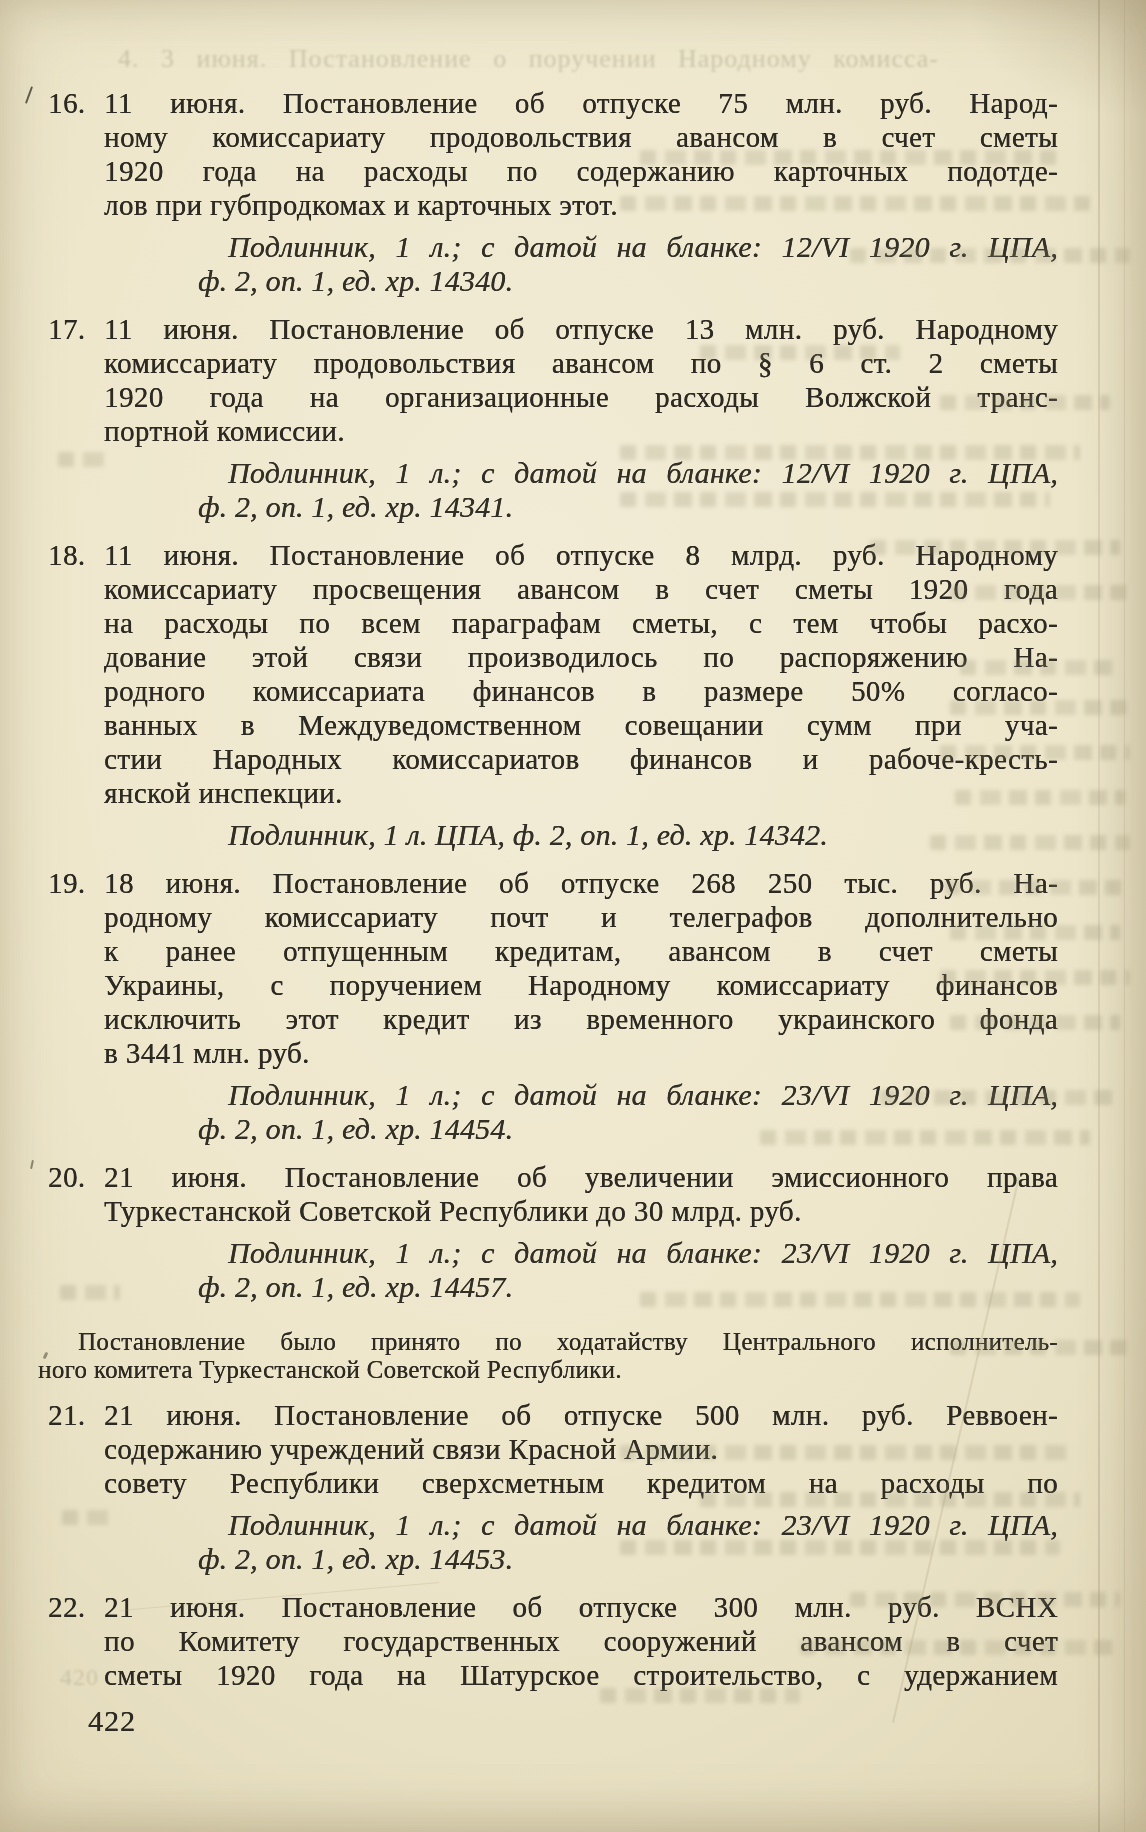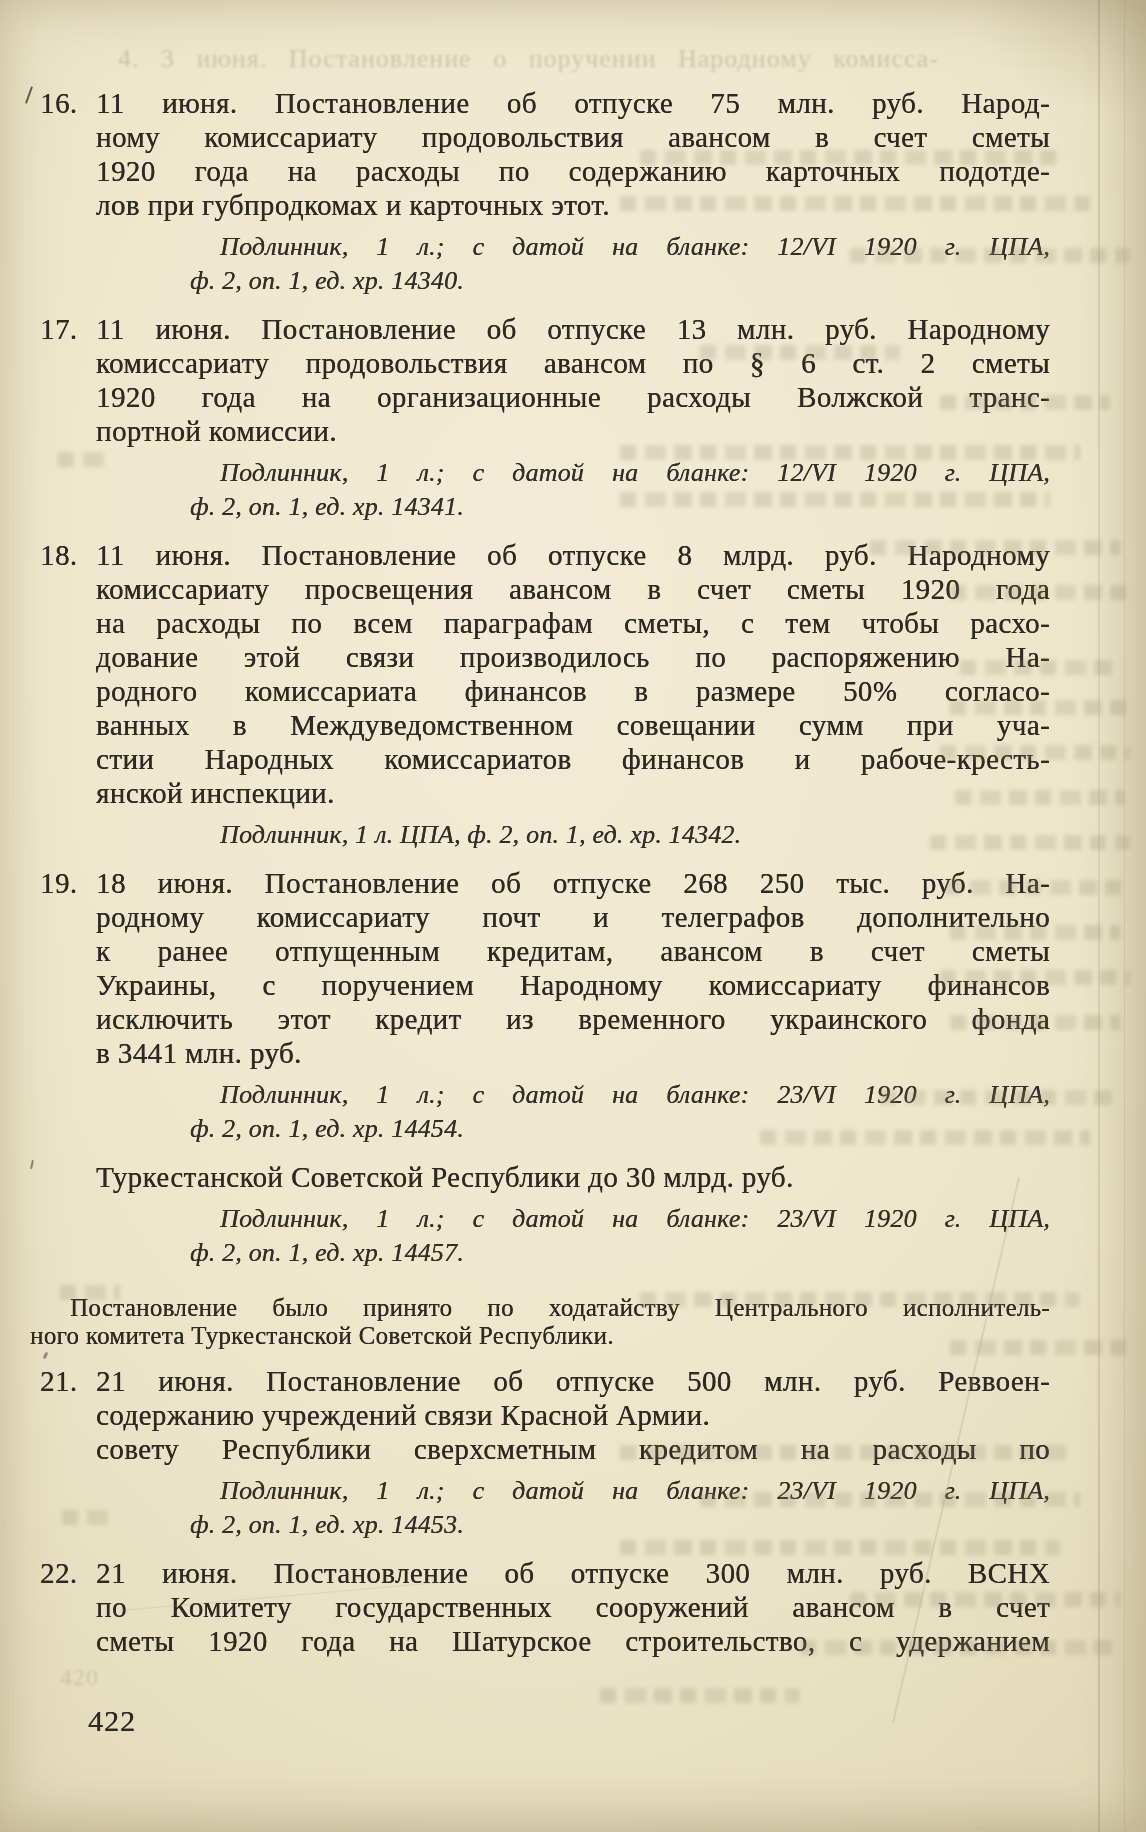--- a/index.html
+++ b/index.html
@@ -7,29 +7,29 @@
     position:relative;width:1146px;height:1832px;overflow:hidden;
     font-family:"Liberation Serif","DejaVu Serif",serif;
     color:#2d2a23;
     background:
       radial-gradient(ellipse 900px 1400px at 46% 34%, #f2ecd7 0%, #eee7cc 55%, #e9e1c4 80%, #e3dabb 100%);
   }
   .page::after{
     content:"";position:absolute;inset:0;pointer-events:none;
     box-shadow:inset 0 0 70px rgba(125,108,70,.20), inset -20px 0 45px rgba(125,108,70,.14), inset 0 -15px 40px rgba(125,108,70,.10);
   }
-  #entries{position:absolute;left:40px;top:86px;width:1010px;}
+  #entries{position:absolute;left:48px;top:86px;width:1010px;}
   .entry + .entry{margin-top:14px;}
   .bline{
     position:relative;font-size:29px;line-height:34px;padding-left:56px;
     letter-spacing:.4px;text-shadow:.3px 0 0 currentColor;
   }
   .bline.just{text-align:justify;text-align-last:justify;}
   .num{position:absolute;left:0;top:0;}
-  .citation{margin-top:8px;font-style:italic;font-size:26px;line-height:34px;padding-left:150px;color:#322f27;}
+  .citation{margin-top:8px;font-style:italic;font-size:30px;line-height:34px;padding-left:150px;color:#322f27;}
   .cline{letter-spacing:.2px;text-shadow:.2px 0 0 currentColor;}
   .cline.first{text-indent:30px;}
   .cline.just{text-align:justify;text-align-last:justify;}
   .note{margin-top:4px;margin-left:-10px;width:1020px;font-size:25px;line-height:28px;}
   .nline{letter-spacing:.3px;text-shadow:.2px 0 0 currentColor;}
   .nline.first{text-indent:40px;margin-top:24px;}
   .nline.just{text-align:justify;text-align-last:justify;}
   .pagenum{position:absolute;left:88px;top:1704px;font-size:30px;letter-spacing:1px;text-shadow:.3px 0 0 currentColor;}
   
   .ghost-text{
@@ -103,20 +103,21 @@
         <div class="bline just">к ранее отпущенным кредитам, авансом в счет сметы</div>
         <div class="bline just">Украины, с поручением Народному комиссариату финансов</div>
         <div class="bline just">исключить этот кредит из временного украинского фонда</div>
         <div class="bline">в 3441 млн. руб.</div>
         <div class="citation">
           <div class="cline first just">Подлинник, 1 л.; с датой на бланке: 23/VI 1920 г. ЦПА,</div>
           <div class="cline">ф. 2, оп. 1, ед. хр. 14454.</div>
         </div>
       </div>
       <div class="entry">
+        <div class="bline just"><span class="num">20.</span>21 июня. Постановление об увеличении эмиссионного права</div>
         <div class="bline">Туркестанской Советской Республики до 30 млрд. руб.</div>
         <div class="citation">
           <div class="cline first just">Подлинник, 1 л.; с датой на бланке: 23/VI 1920 г. ЦПА,</div>
           <div class="cline">ф. 2, оп. 1, ед. хр. 14457.</div>
         </div>
         <div class="note">
           <div class="nline first just">Постановление было принято по ходатайству Центрального исполнитель-</div>
           <div class="nline">ного комитета Туркестанской Советской Республики.</div>
         </div>
       </div>

